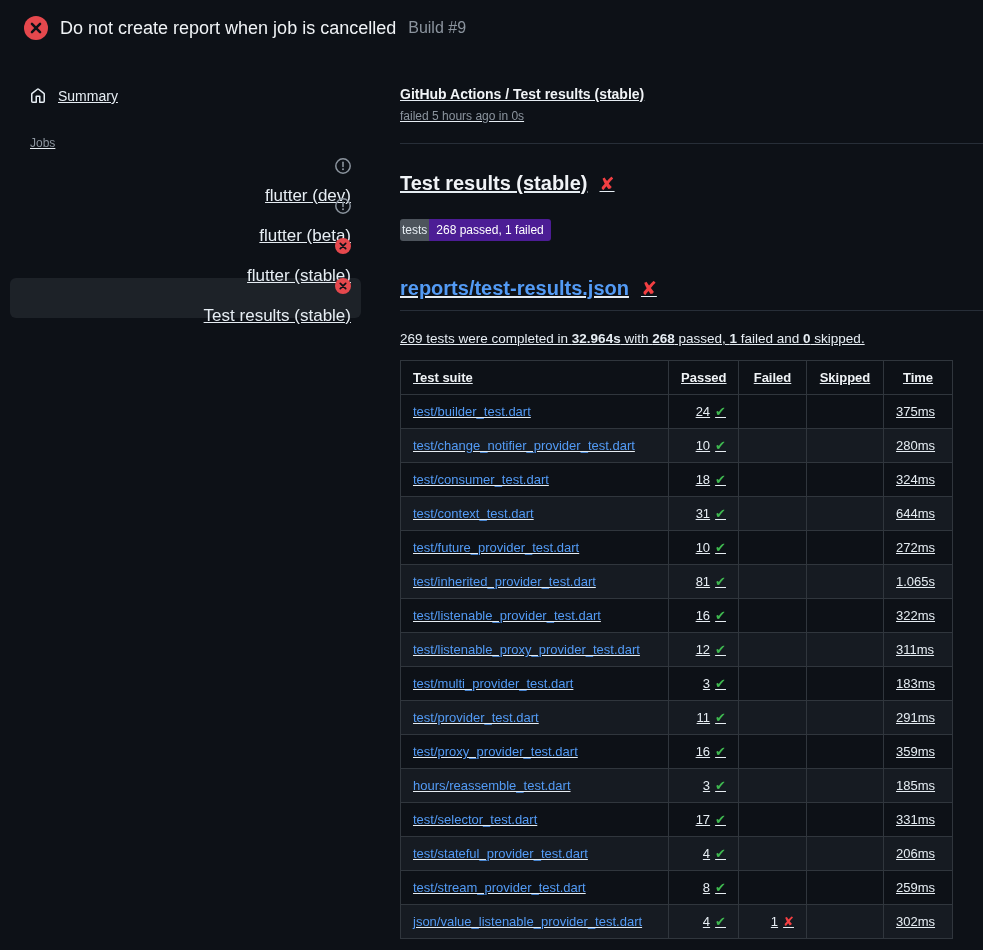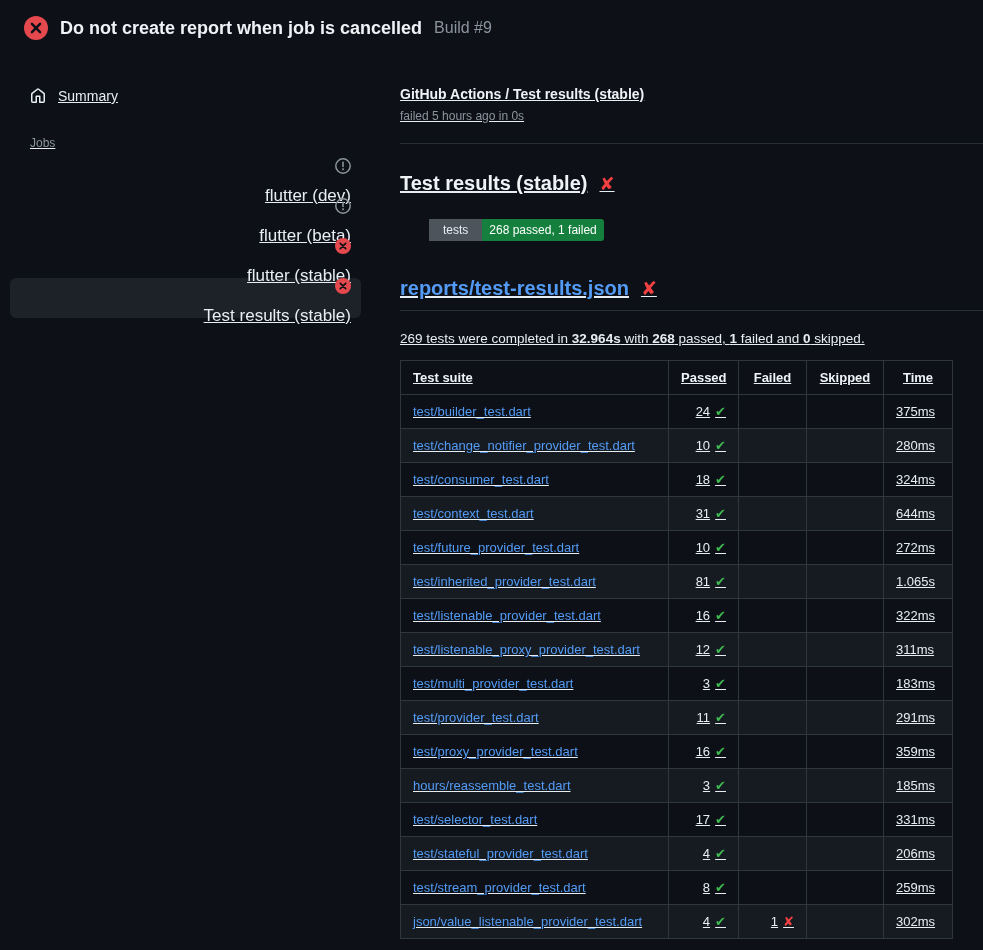--- a/index.html
+++ b/index.html
@@ -14,21 +14,21 @@
   a { text-decoration: none; }
 
   
   .app-header {
     display: flex;
     align-items: center;
     gap: 12px;
     padding: 16px 24px 10px 24px;
   }
   .app-header .status-icon svg { display: block; }
-  .app-title { font-size: 18px; font-weight: 700; color: #f0f3f6; }
+  .app-title { font-size: 18px; font-weight: 400; color: #f0f3f6; }
   .app-build { font-size: 16px; font-weight: 400; color: #8b949e; }
 
   
   .layout { display: flex; align-items: flex-start; text-decoration: underline; }
 
   
   .sidebar {
     width: 375px;
     flex-shrink: 0;
     padding: 30px 14px 16px 10px;
@@ -77,22 +77,22 @@
   .fail-x { color: #f23f42; font-weight: 700; font-size: 18px; line-height: 1; }
 
   .badge {
     display: inline-flex;
     margin-top: 24px;
     font-size: 12px;
     border-radius: 3px;
     overflow: hidden;
     line-height: 1;
   }
-  .badge-label { background: #4d545c; color: #e6edf3; padding: 5px 14px; margin-left: 29px; }
-  .badge-value { background: #15803d; color: #ffffff; padding: 5px 7px; }
+  .badge-label { background: #4d545c; color: #e6edf3; padding: 5px 2px; }
+  .badge-value { background: #4c1d95; color: #ffffff; padding: 5px 7px; }
 
   .report-heading {
     display: flex; align-items: center; gap: 12px;
     margin-top: 36px;
     padding-bottom: 10px;
     border-bottom: 1px solid #272e38;
     font-size: 20px; font-weight: 700;
   }
   .report-heading a { color: #539bf5; cursor: pointer; }
   .report-heading .fail-x { font-size: 19px; }

